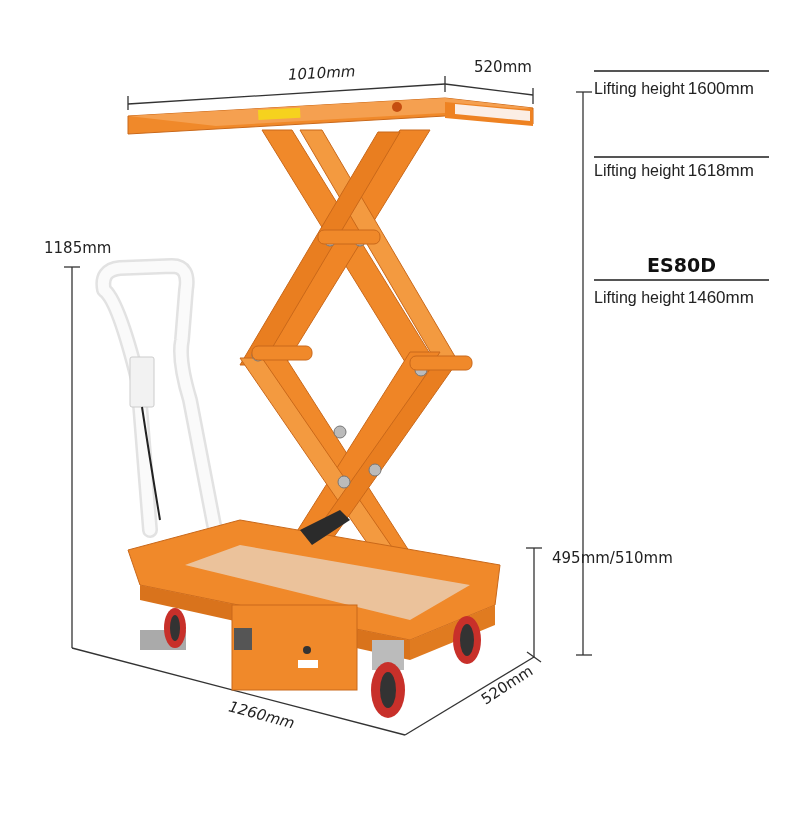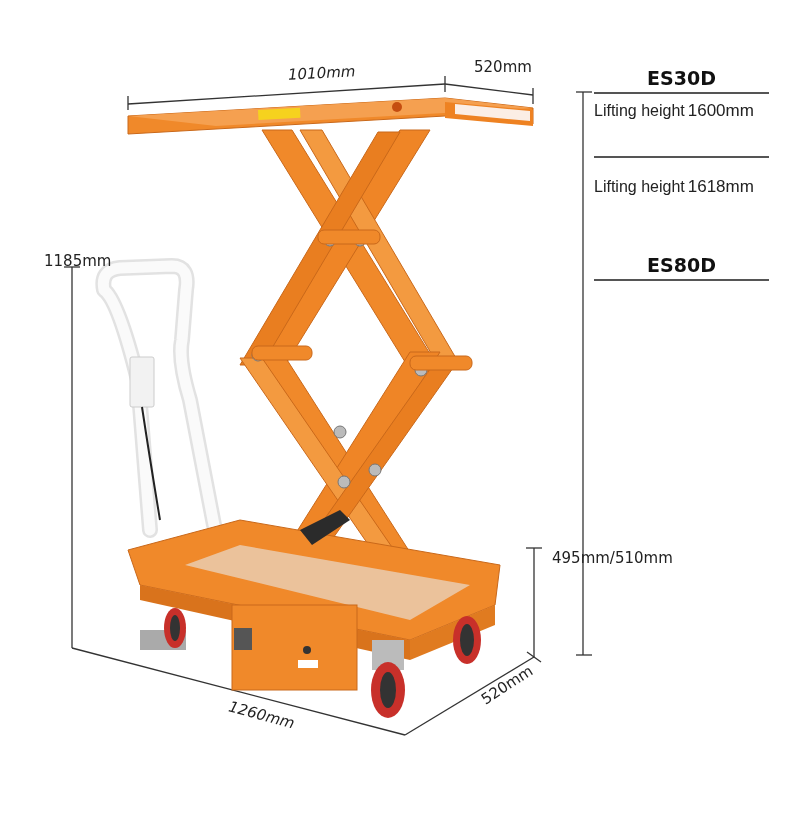--- a/index.html
+++ b/index.html
@@ -93,36 +93,38 @@
     <ellipse cx="467" cy="640" rx="14" ry="24" fill="#C8302A"></ellipse>
     <ellipse cx="467" cy="640" rx="7" ry="16" fill="#333"></ellipse>
     <rect x="372" y="640" width="32" height="30" fill="#bbb"></rect>
     <ellipse cx="388" cy="690" rx="17" ry="28" fill="#C8302A"></ellipse>
     <ellipse cx="388" cy="690" rx="8" ry="18" fill="#333"></ellipse>
   </g>
 </svg>
 
 <div class="abs dim-text" style="left:288px; top:64px; font-style:italic; transform:rotate(-3deg);">1010mm</div>
 <div class="abs dim-text" style="left:474px; top:58px;">520mm</div>
-<div class="abs dim-text" style="left:44px; top:252px;">1185mm</div>
+<div class="abs dim-text" style="left:44px; top:239px;">1185mm</div>
 <div class="abs dim-text" style="left:552px; top:549px;">495mm/510mm</div>
 <div class="abs dim-text" style="left:228px; top:706px; font-style:italic; transform:rotate(15deg);">1260mm</div>
 <div class="abs dim-text" style="left:478px; top:676px; transform:rotate(-33deg);">520mm</div>
 
 <div>
   <div class="abs" style="left:594px; top:67px;">
-    <div class="model-title">ES30D</div>
     <div class="model-rule" style="margin-top:3px;"></div>
     <div class="spec-row" style="margin-top:7px;">
       <span>Lifting height</span><span class="val">1600mm</span>
     </div>
   </div>
   <div class="abs" style="left:594px; top:153px;">
     <div class="model-rule" style="margin-top:3px;"></div>
-    <div class="spec-row" style="margin-top:19px;">
+    <div class="spec-row" style="margin-top:3px;">
       <span>Lifting height</span><span class="val">1618mm</span>
     </div>
   </div>
   <div class="abs" style="left:594px; top:254px;">
     <div class="model-title">ES80D</div>
     <div class="model-rule" style="margin-top:3px;"></div>
+    <div class="spec-row" style="margin-top:7px;">
+      <span>Lifting height</span><span class="val">1460mm</span>
+    </div>
   </div>
 </div>
 
 </body></html>

